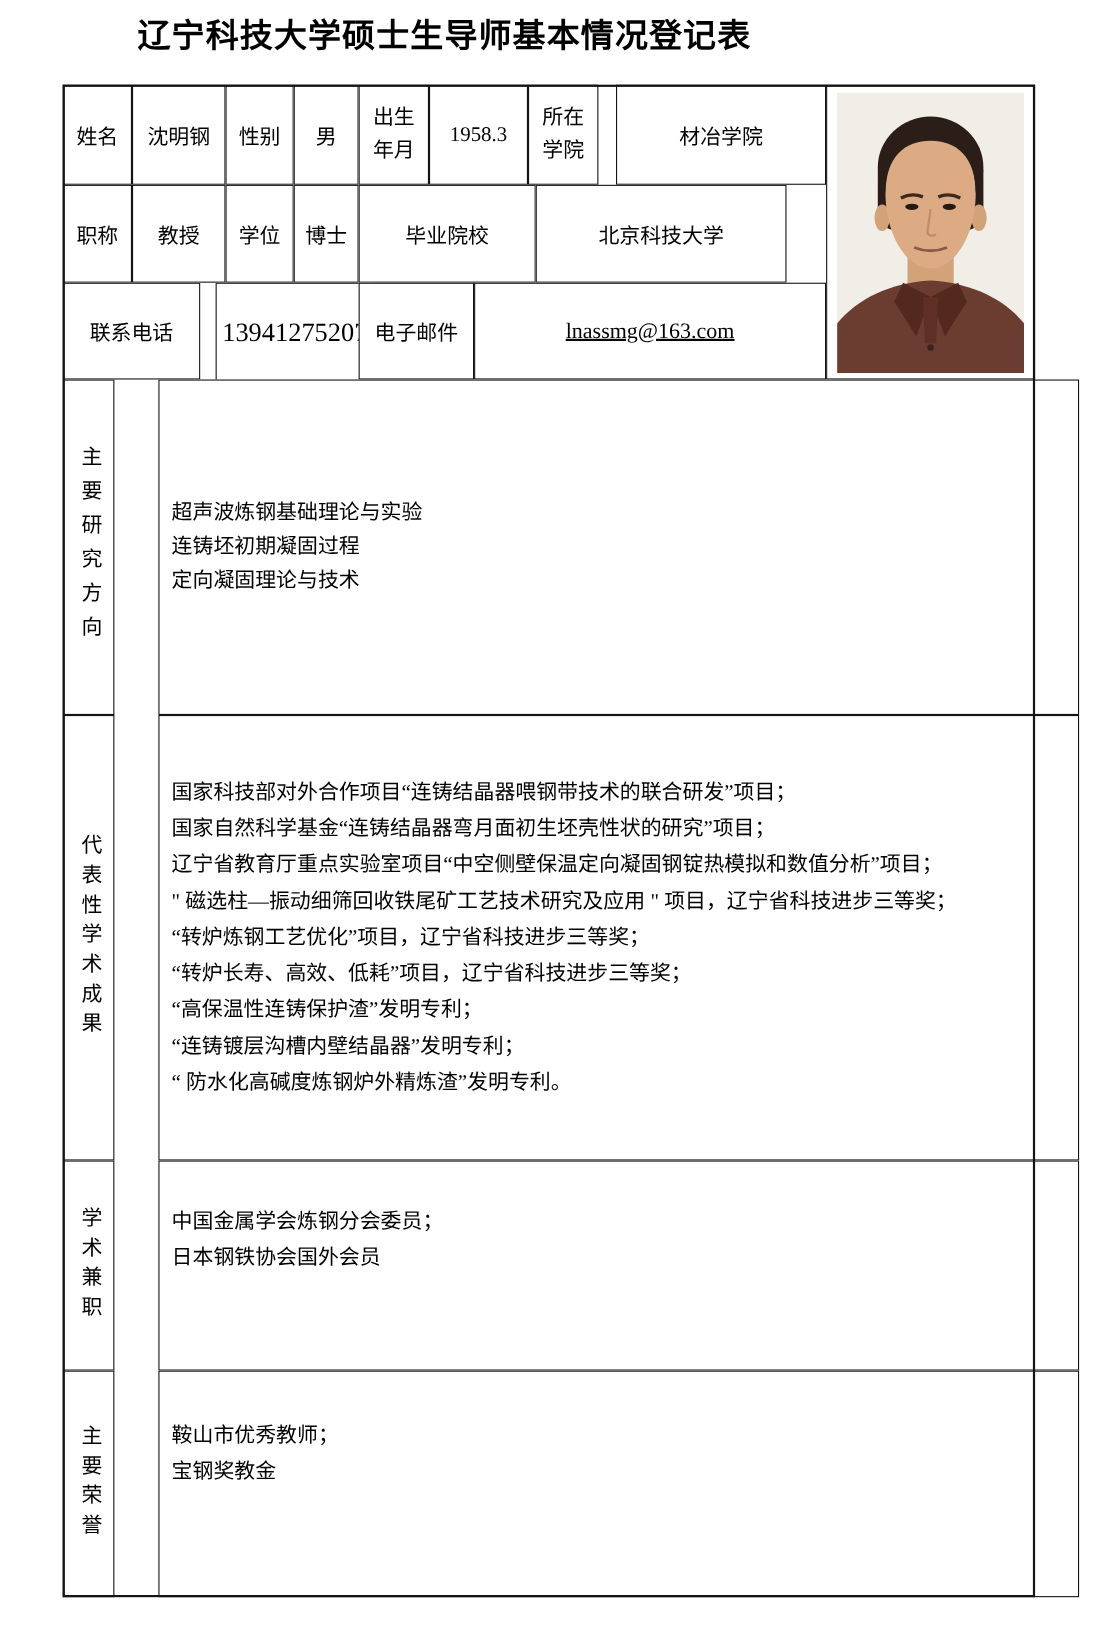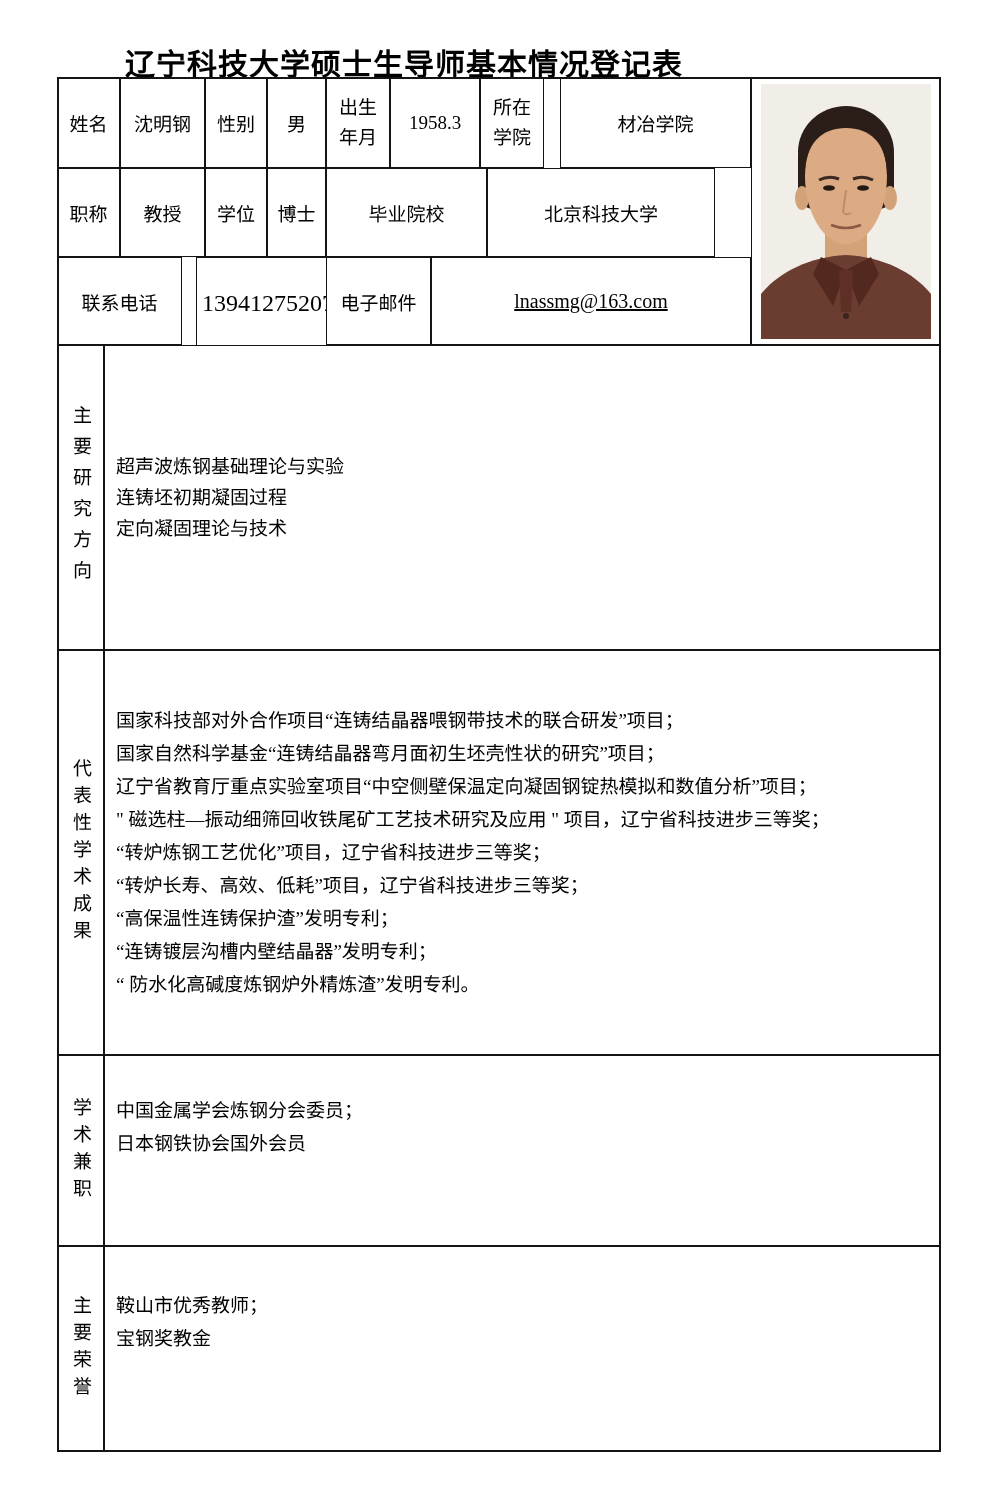--- a/index.html
+++ b/index.html
@@ -3,21 +3,21 @@
 <meta charset="utf-8">
 <style>
   html,body{margin:0;padding:0;}
   body{
     width:1000px;height:1500px;background:#ffffff;
     font-family:"Liberation Serif","DejaVu Serif",serif;
     color:#000;position:relative;overflow:hidden;
   }
   .page{position:absolute;left:0;top:0;width:1000px;height:1500px;}
   .doc-title{
-    position:absolute;left:0;top:40px;width:808px;
+    position:absolute;left:0;top:8px;width:808px;
     text-align:center;font-family:"Liberation Sans","DejaVu Sans",sans-serif;
     font-weight:bold;font-size:30px;letter-spacing:1px;color:#000;
   }
   .cell{
     position:absolute;box-sizing:border-box;border:1px solid #141414;
     display:flex;align-items:center;justify-content:center;
     text-align:center;font-size:19px;background:#fff;
   }
   .frame{
     position:absolute;box-sizing:border-box;border:2px solid #141414;
@@ -25,21 +25,21 @@
   }
   .wrap2{display:inline-block;width:2.15em;line-height:1.55;}
   .label-v{
     writing-mode:vertical-rl;text-orientation:upright;
     letter-spacing:10px;line-height:1;
   }
   .label-v.sp12{letter-spacing:12px;}
   .label-v.sp8{letter-spacing:8px;}
   .content-cell{
     align-items:flex-start;justify-content:flex-start;
-    flex-direction:column;text-align:left;padding-left:11px;
+    flex-direction:column;text-align:left;padding-left:11px;margin-left:40px;
   }
   .content-cell.vcenter{justify-content:center;}
   .line{line-height:31px;white-space:nowrap;}
   .line.lh33{line-height:33px;}
   .email-link{text-decoration:underline;color:#000;}
   .photo-cell{padding:0;}
   .photo-wrap{width:170px;height:255px;display:block;}
 </style>
 </head>
 <body>

